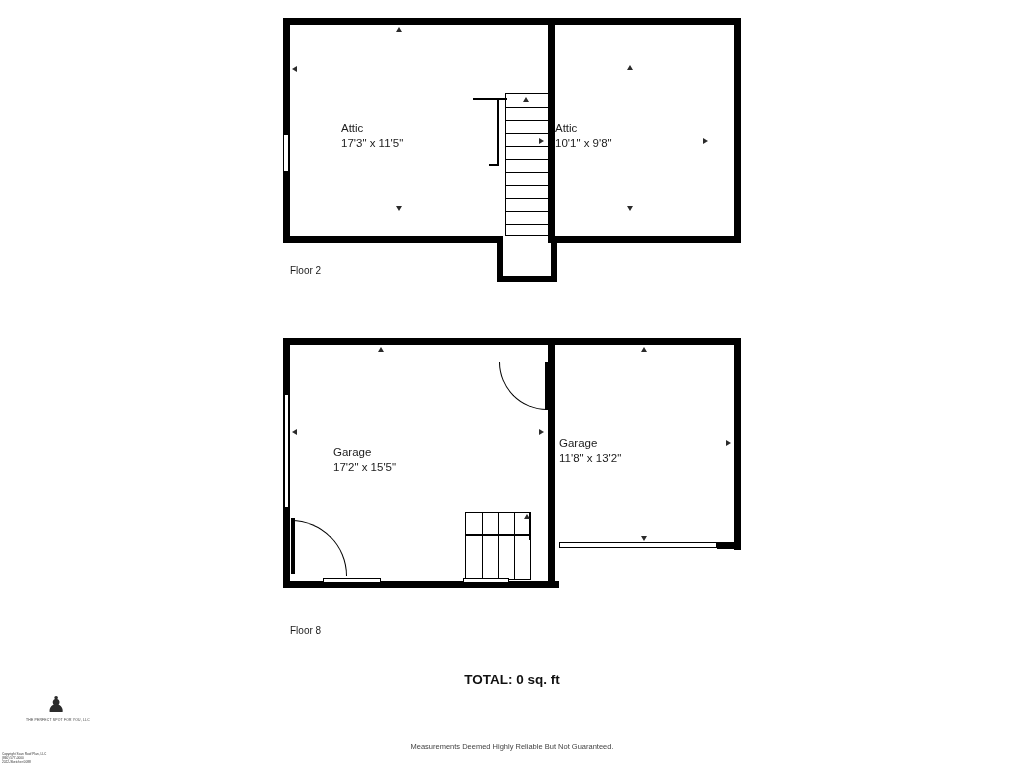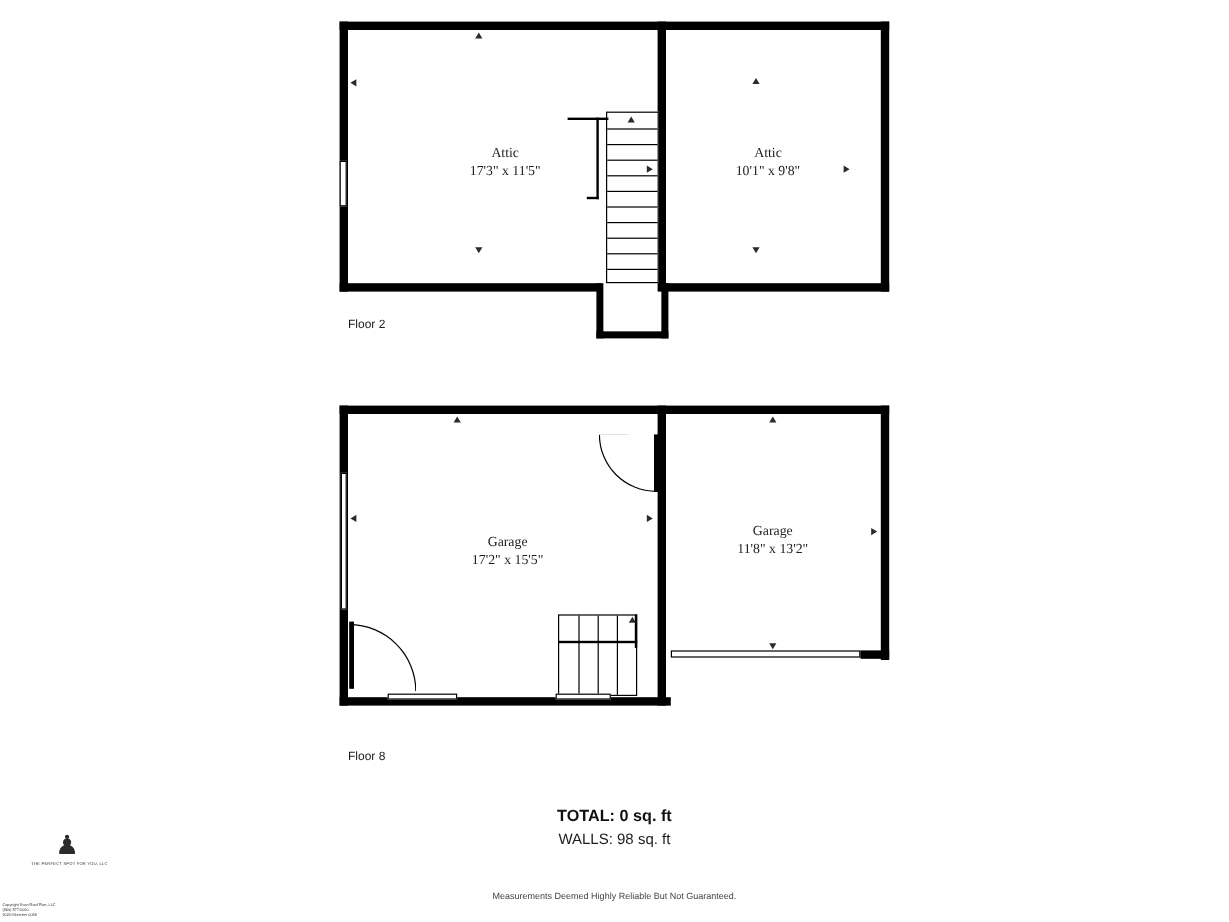--- a/index.html
+++ b/index.html
@@ -24,26 +24,24 @@
   .wall {
     position: absolute;
     background: #000000;
   }
   .room-fill {
     position: absolute;
     background: #ffffff;
   }
   .label {
     position: absolute;
-    text-align: center;
     font-size: 11.5px;
     line-height: 15px;
     color: #1c1c1c;
     white-space: nowrap;
-    font-family: Liberation Serif, serif;
   }
   .label .name { display: block; }
   .label .dims { display: block; }
 
   .floor-caption {
     position: absolute;
     font-size: 10px;
     color: #1c1c1c;
   }
 
@@ -296,21 +294,20 @@
   <div class="arrow left" style="left:9px; top:91px;"></div>
   <div class="arrow right" style="left:256px; top:91px;"></div>
   <div class="arrow right" style="left:443px; top:102px;"></div>
   <div class="arrow down" style="left:358px; top:198px;"></div>
 </div>
 
 <div class="floor-caption" style="left:290px; top:625px;">Floor 8</div>
 
 <div class="summary" style="top:672px;">
   <div class="total">TOTAL: 0 sq. ft</div>
-  <div class="line">WALLS: 98 sq. ft</div>
 </div>
 
 <div class="disclaimer" style="top:742px;text-align:center;">Measurements Deemed Highly Reliable But Not Guaranteed.</div>
 
 <div class="logo">
   <div class="mark">♟</div>
   <div class="tag">THE PERFECT SPOT FOR YOU, LLC</div>
 </div>
 
 <div class="tiny-credit">Copyright Scan Roof Plan, LLC

